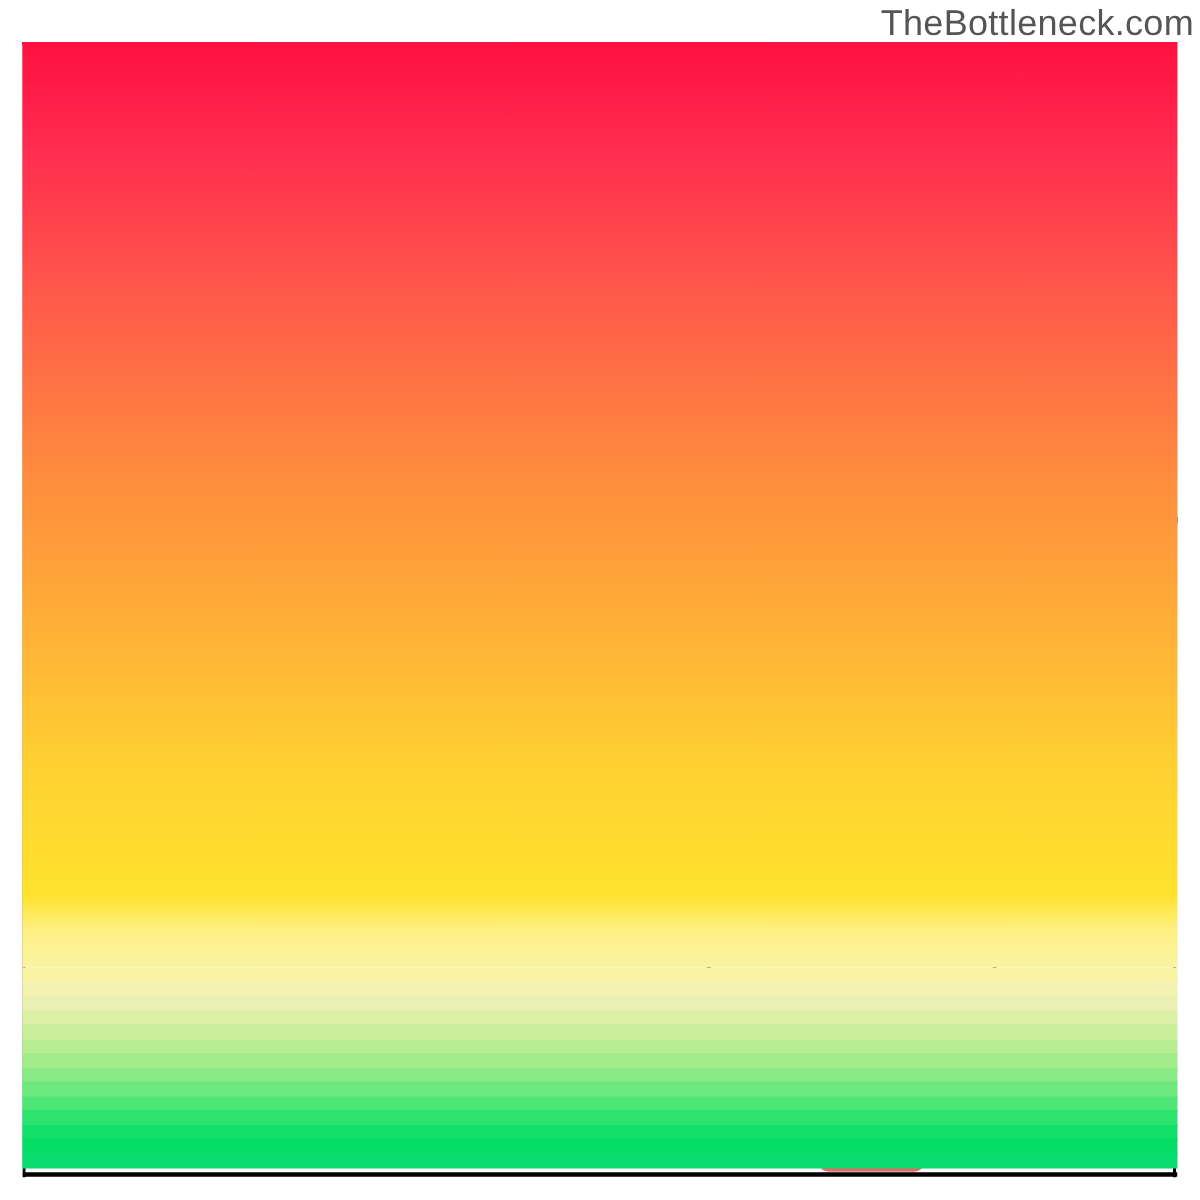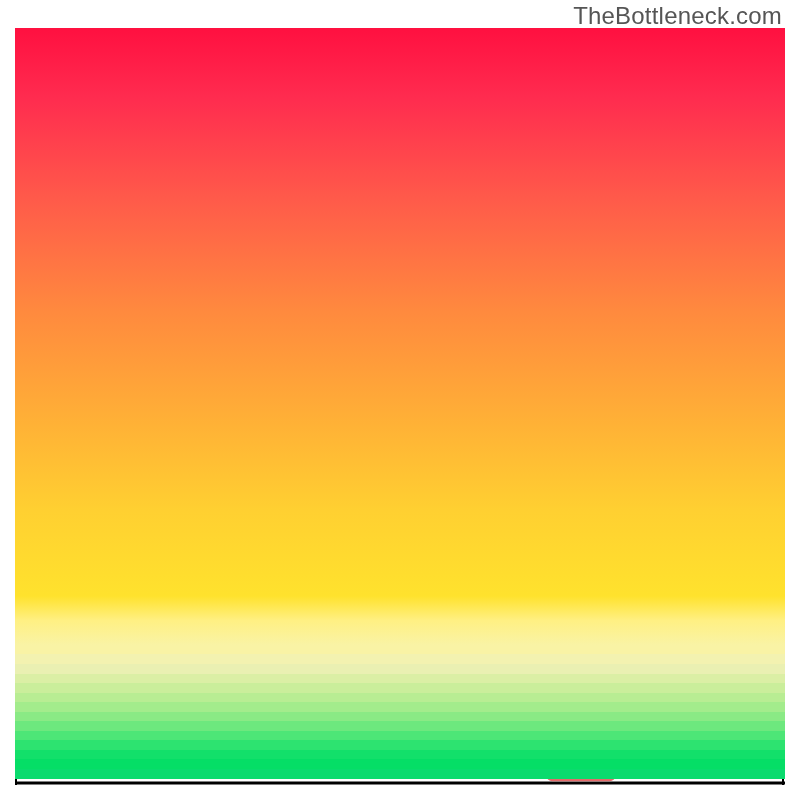--- a/index.html
+++ b/index.html
@@ -12,21 +12,21 @@
     font-family: Arial, Helvetica, sans-serif;
   }
   .chart-wrapper {
     position: relative;
     width: 800px;
     height: 800px;
   }
   .watermark {
     position: absolute;
     top: 2px;
-    right: 18px;
+    right: 4px;
     color: #555;
     font-size: 24px;
     font-weight: 500;
     letter-spacing: 0.2px;
     z-index: 20;
     pointer-events: none;
   }
   .plot {
     position: absolute;
     left: 15px;

